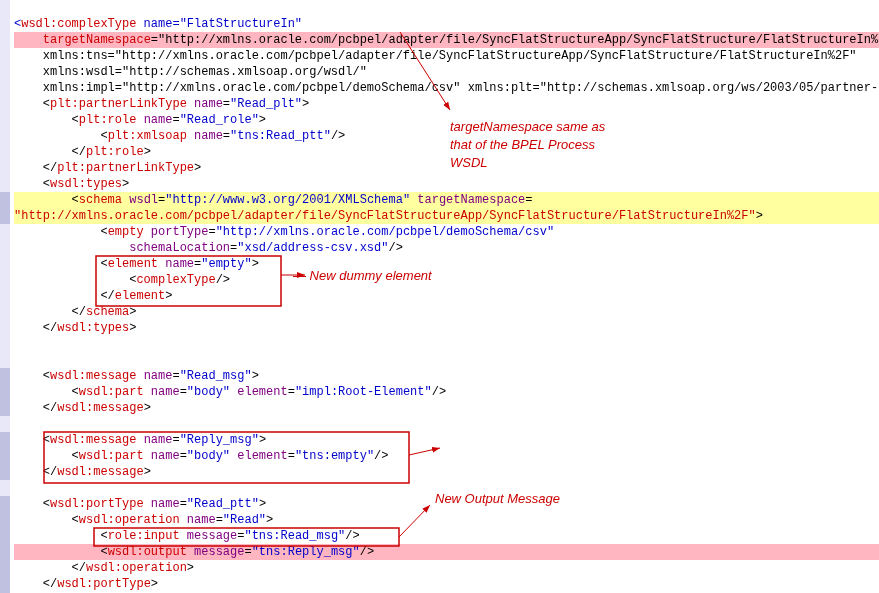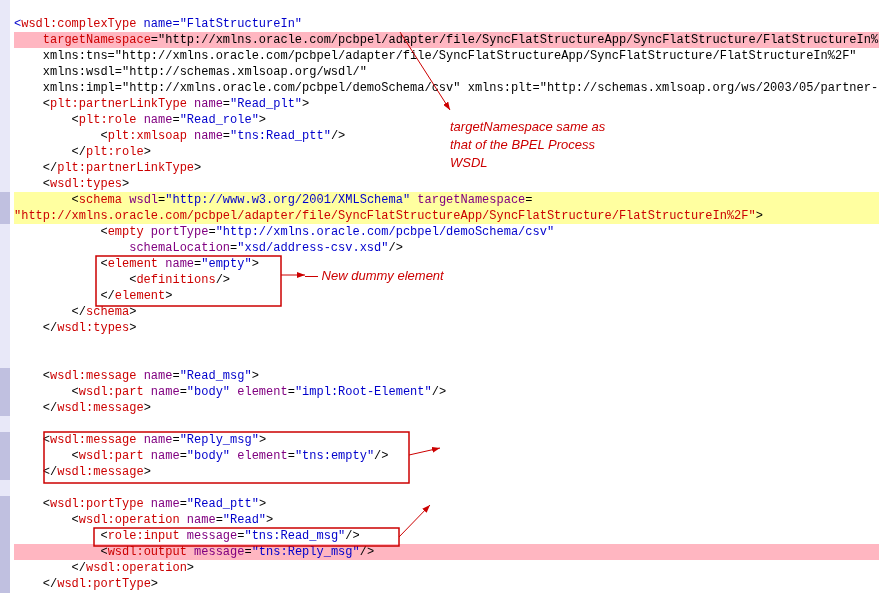--- a/index.html
+++ b/index.html
@@ -130,21 +130,21 @@
     <div class="code-line hl-yellow">        &lt;<span class="c-red">schema</span> <span class="c-purple">wsdl</span>=<span class="c-blue">"http://www.w3.org/2001/XMLSchema"</span> <span class="c-purple">targetNamespace</span>=</div>
 
     <div class="code-line hl-yellow"><span class="c-red">"http://xmlns.oracle.com/pcbpel/adapter/file/SyncFlatStructureApp/SyncFlatStructure/FlatStructureIn%2F"</span>&gt;</div>
 
     <div class="code-line">            &lt;<span class="c-red">empty</span> <span class="c-purple">portType</span>=<span class="c-blue">"http://xmlns.oracle.com/pcbpel/demoSchema/csv"</span></div>
 
     <div class="code-line">                <span class="c-purple">schemaLocation</span>=<span class="c-blue">"xsd/address-csv.xsd"</span>/&gt;</div>
 
     <div class="code-line">            &lt;<span class="c-red">element</span> <span class="c-purple">name</span>=<span class="c-blue">"empty"</span>&gt;</div>
 
-    <div class="code-line">                &lt;<span class="c-red">definitions</span>/&gt;</div>
+    <div class="code-line">                &lt;<span class="c-red">complexType</span>/&gt;</div>
 
     <div class="code-line">            &lt;/<span class="c-red">element</span>&gt;</div>
 
     <div class="code-line">        &lt;/<span class="c-red">schema</span>&gt;</div>
 
     <div class="code-line">    &lt;/<span class="c-red">wsdl:types</span>&gt;</div>
 
     <div class="code-line">&nbsp;</div>
 
     <div class="code-line">&nbsp;</div>
@@ -208,20 +208,23 @@
         <marker id="arrowhead4" markerWidth="8" markerHeight="6" refX="8" refY="3" orient="auto">
           <polygon points="0 0, 8 3, 0 6" fill="#cc0000"></polygon>
         </marker>
       </defs>
     </svg>
 
     <div style="position:absolute;top:118px;left:440px;color:#cc0000;font-family:Arial,sans-serif;font-size:13px;font-style:italic;line-height:1.4;pointer-events:none;">
       targetNamespace same as<br>that of the BPEL Process<br>WSDL
     </div>
 
-    <div style="position:absolute;top:267px;left:295px;color:#cc0000;font-family:Arial,sans-serif;font-size:13px;font-style:italic;line-height:1.4;pointer-events:none;">
+    <div style="position:absolute;top:267px;left:283px;color:#cc0000;font-family:Arial,sans-serif;font-size:13px;font-style:italic;line-height:1.4;pointer-events:none;">
       — New dummy element
     </div>
 
 
+    <div style="position:absolute;top:490px;left:425px;color:#cc0000;font-family:Arial,sans-serif;font-size:13px;font-style:italic;line-height:1.4;pointer-events:none;">
+      New Output Message
+    </div>
 
   </div>
 </div>
 
 </body></html>

